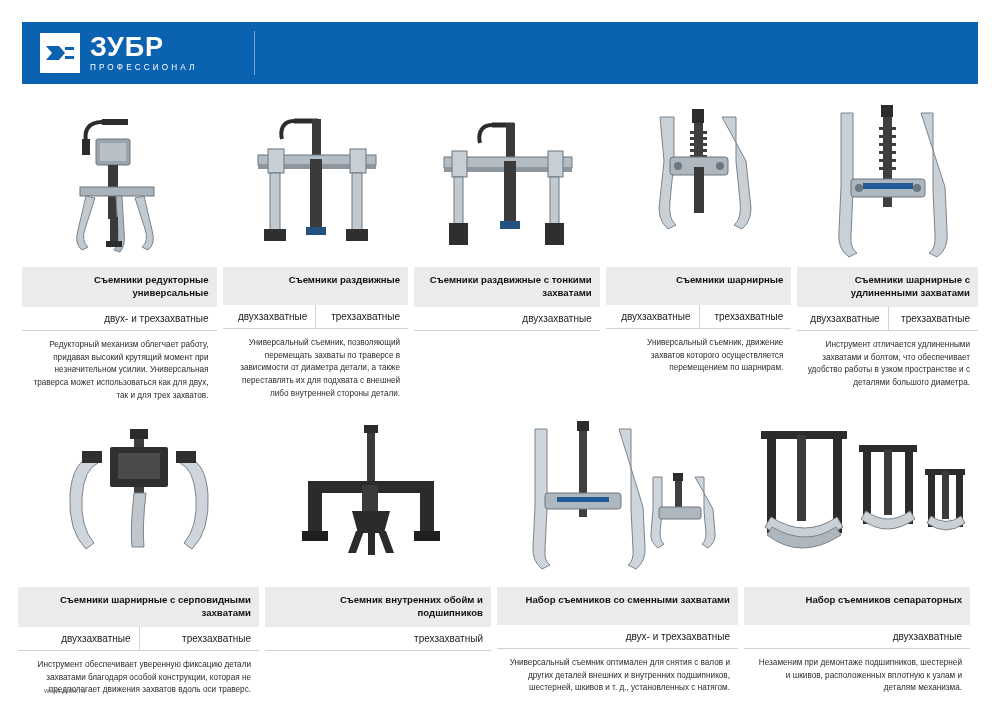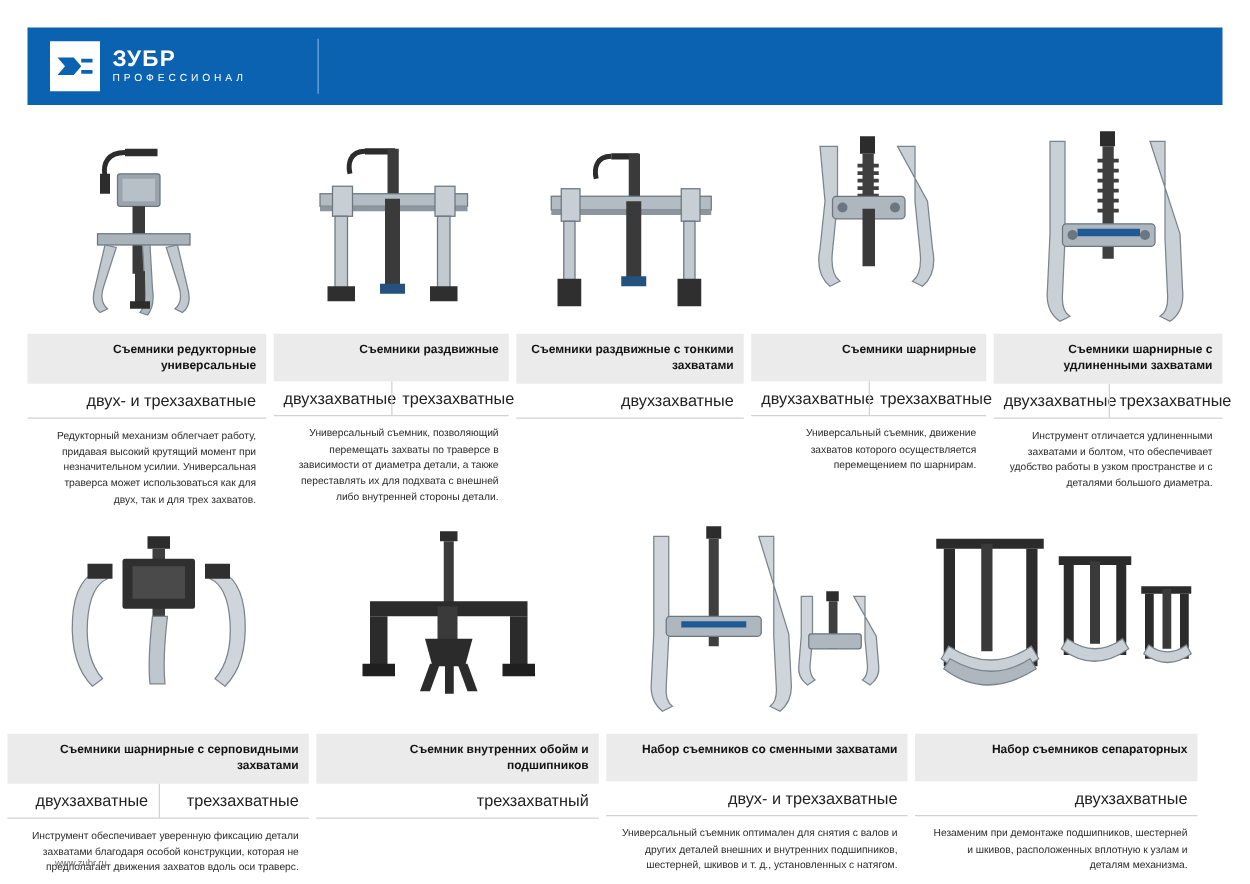--- a/index.html
+++ b/index.html
@@ -36,21 +36,21 @@
   }
   .logo-mark {
     width: 40px; height: 40px;
     background: #ffffff;
     display: flex; align-items: center; justify-content: center;
     flex: none;
   }
   .logo-mark svg { display: block; }
   .logo-text { line-height: 1; }
   .logo-word {
-    font-size: 18px;
+    font-size: 27px;
     font-weight: bold;
     color: #ffffff;
     letter-spacing: 1px;
     font-family: "Liberation Sans", sans-serif;
   }
   .logo-sub {
     font-size: 8.2px;
     color: #ffffff;
     letter-spacing: 3.1px;
     margin-top: 3px;
@@ -74,21 +74,21 @@
   }
 
   
   .row {
     position: absolute;
     display: flex;
     gap: 6px;
     text-align: right;
   }
   .row-1 { left: 22px; top: 92px; width: 956px; }
-  .row-2 { left: 6px; top: 412px; width: 956px; }
+  .row-2 { left: 18px; top: 412px; width: 956px; }
 
   .card { display: flex; flex-direction: column; }
 
   .card-img {
     height: 175px;
     display: flex;
     align-items: flex-end;
     justify-content: center;
     padding-bottom: 4px;
     background: #fff;
@@ -102,21 +102,21 @@
     font-weight: bold;
     line-height: 1.35;
     color: #111;
     min-height: 38px;
   }
   .tags {
     display: flex;
     border-bottom: 1px solid #d2d2d2;
   }
   .tag {
-    font-size: 13px;
+    font-size: 10px;
     color: #222;
     padding: 6px 8px;
     white-space: nowrap;
   }
   .tag + .tag { border-left: 1px solid #d2d2d2; }
   .tag-wide { flex: 1; }
   .desc {
     font-size: 8.2px;
     line-height: 1.55;
     color: #2b2b2b;

